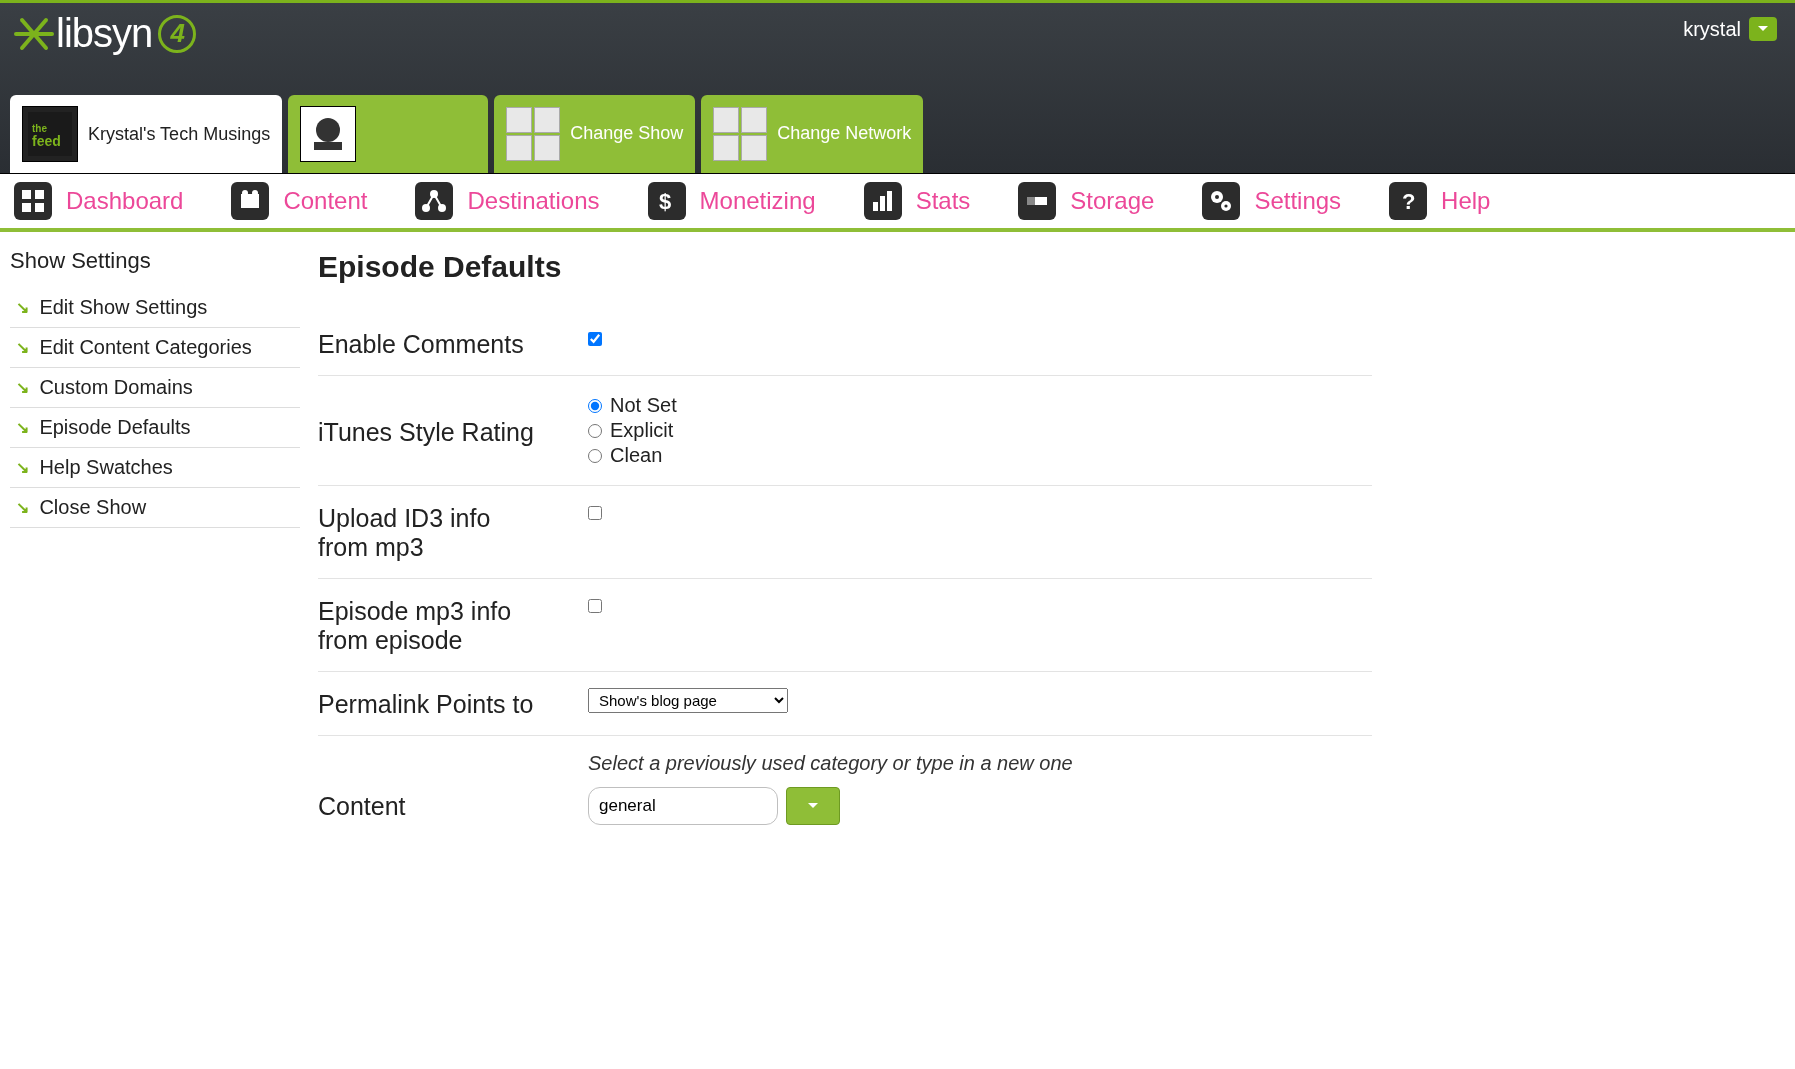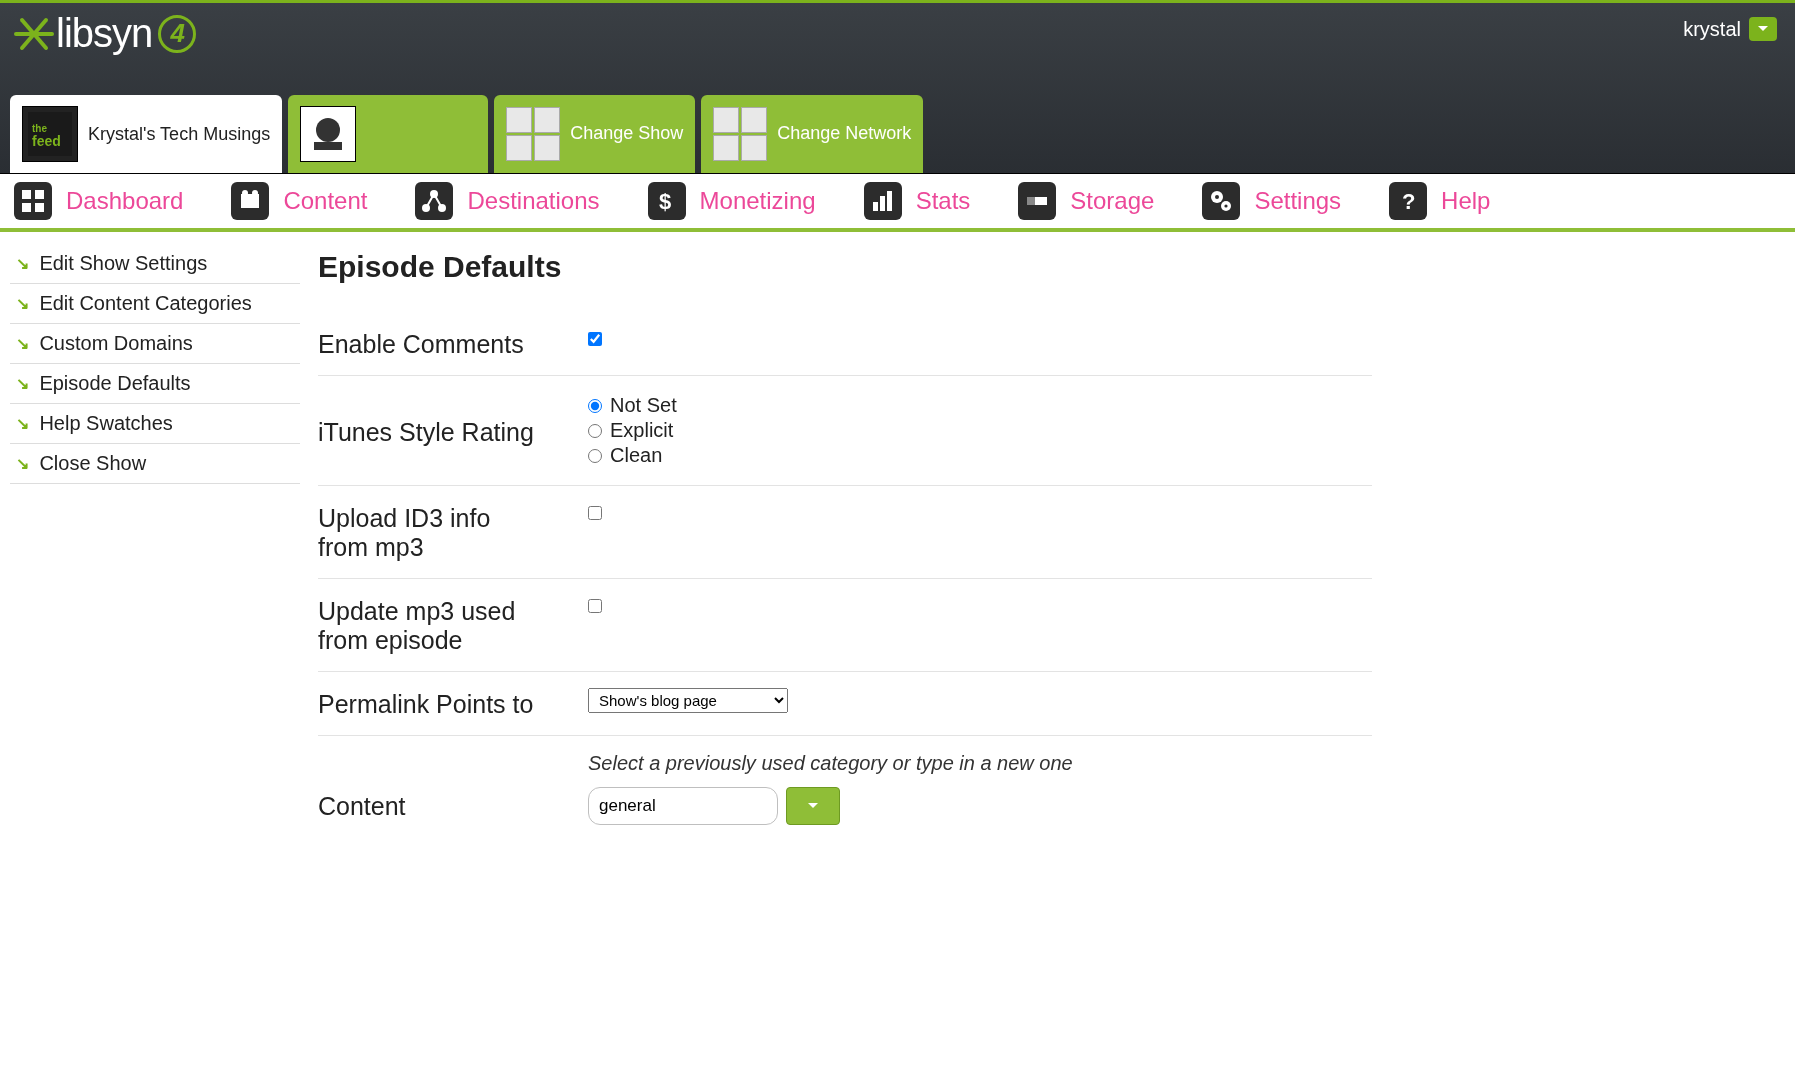--- a/index.html
+++ b/index.html
@@ -203,20 +203,21 @@
         <svg viewBox="0 0 26 26">
           <text x="7" y="21" fill="#fff" font-size="22" font-weight="bold">?</text>
         </svg>
       </span>
     <span>Help</span>
   </div>
 </div>
 
 <div class="layout">
   <aside class="sidebar">
+    <h3>Show Settings</h3>
     <ul class="sidemenu">
       <li>
           <span class="arr">↘</span>
           <span>Edit Show Settings</span>
         </li>
       <li>
           <span class="arr">↘</span>
           <span>Edit Content Categories</span>
         </li>
       <li>
@@ -263,21 +264,21 @@
           </div>
       </div>
     </div>
 
     <div class="form-row">
       <div class="lbl">Upload ID3 info from mp3</div>
       <div class="ctrl"><input type="checkbox" style=""></div>
     </div>
 
     <div class="form-row">
-      <div class="lbl">Update mp3 used from episode</div>
+      <div class="lbl">Episode mp3 info from episode</div>
       <div class="ctrl"><input type="checkbox" style=""></div>
     </div>
 
     <div class="form-row">
       <div class="lbl">Permalink Points to</div>
       <div class="ctrl">
         <select class="select-native">
           <option>Show's blog page</option>
         </select>
       </div>

